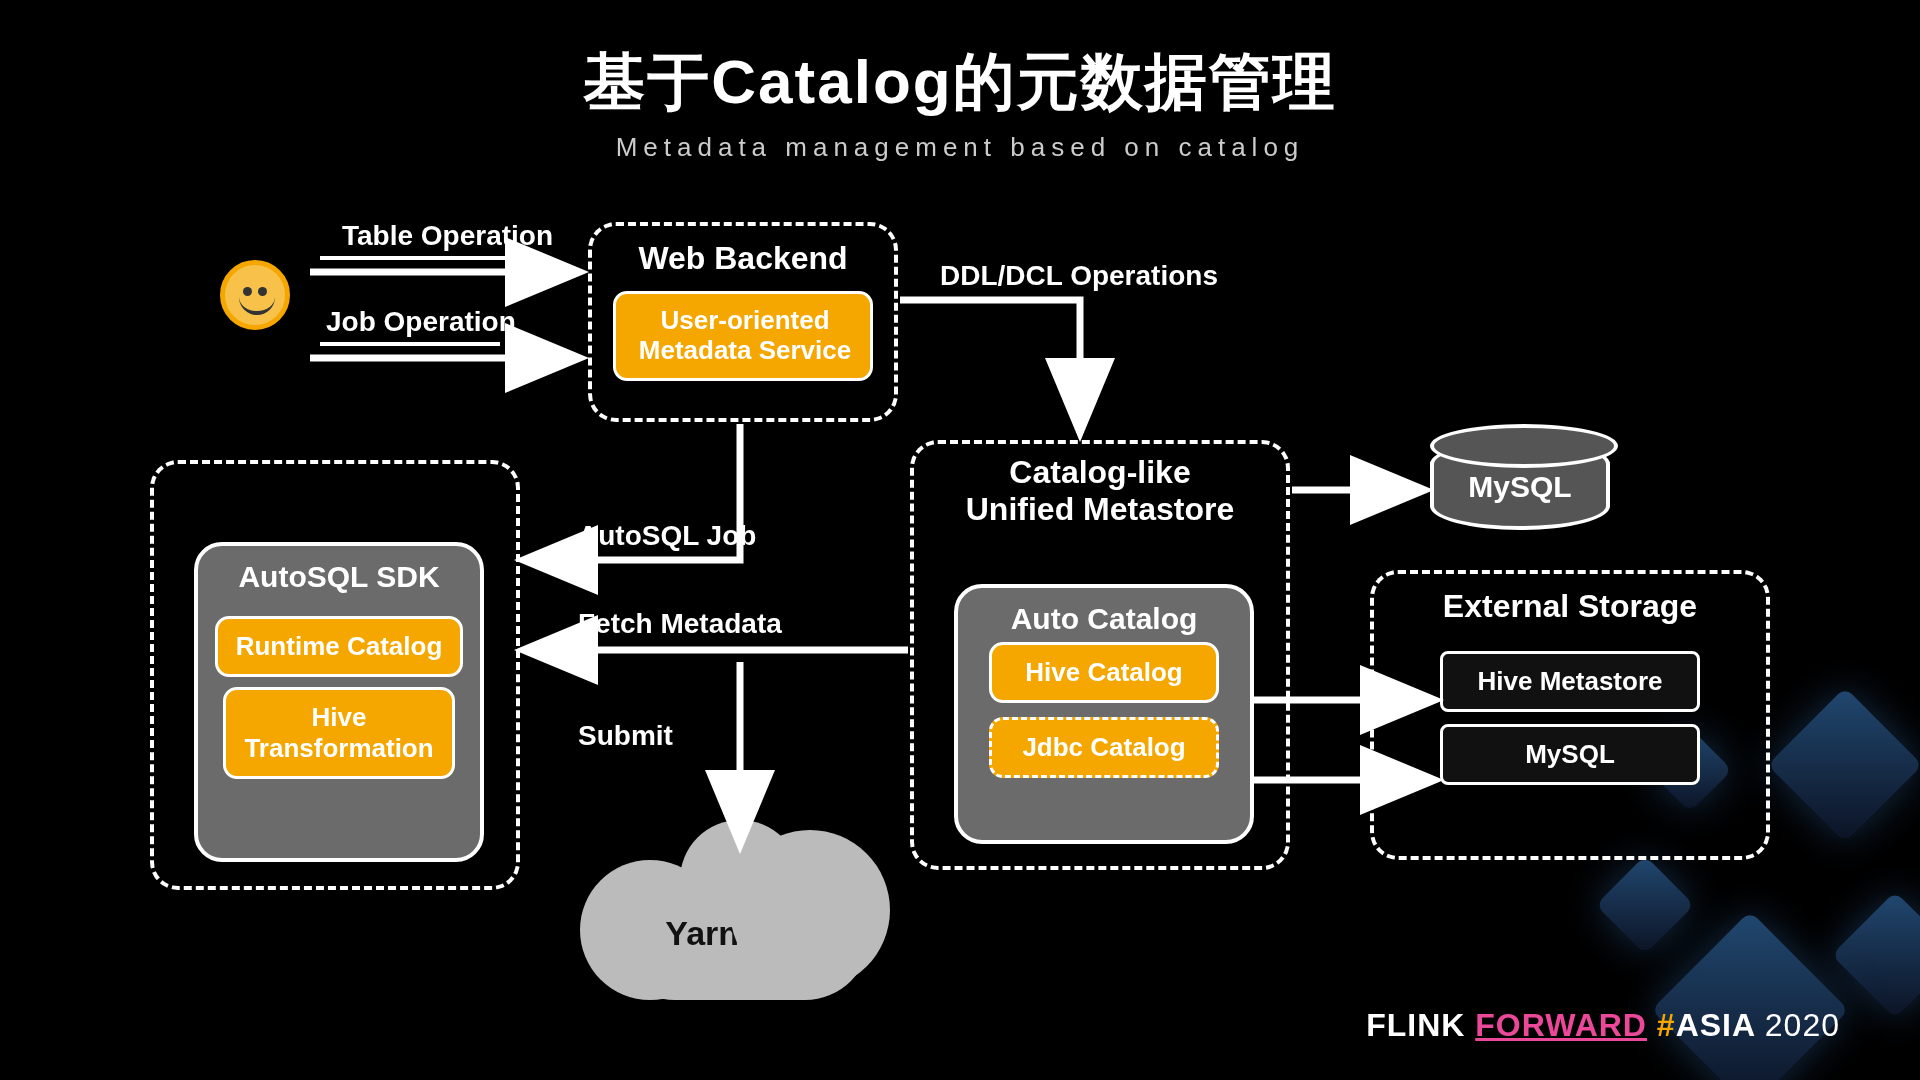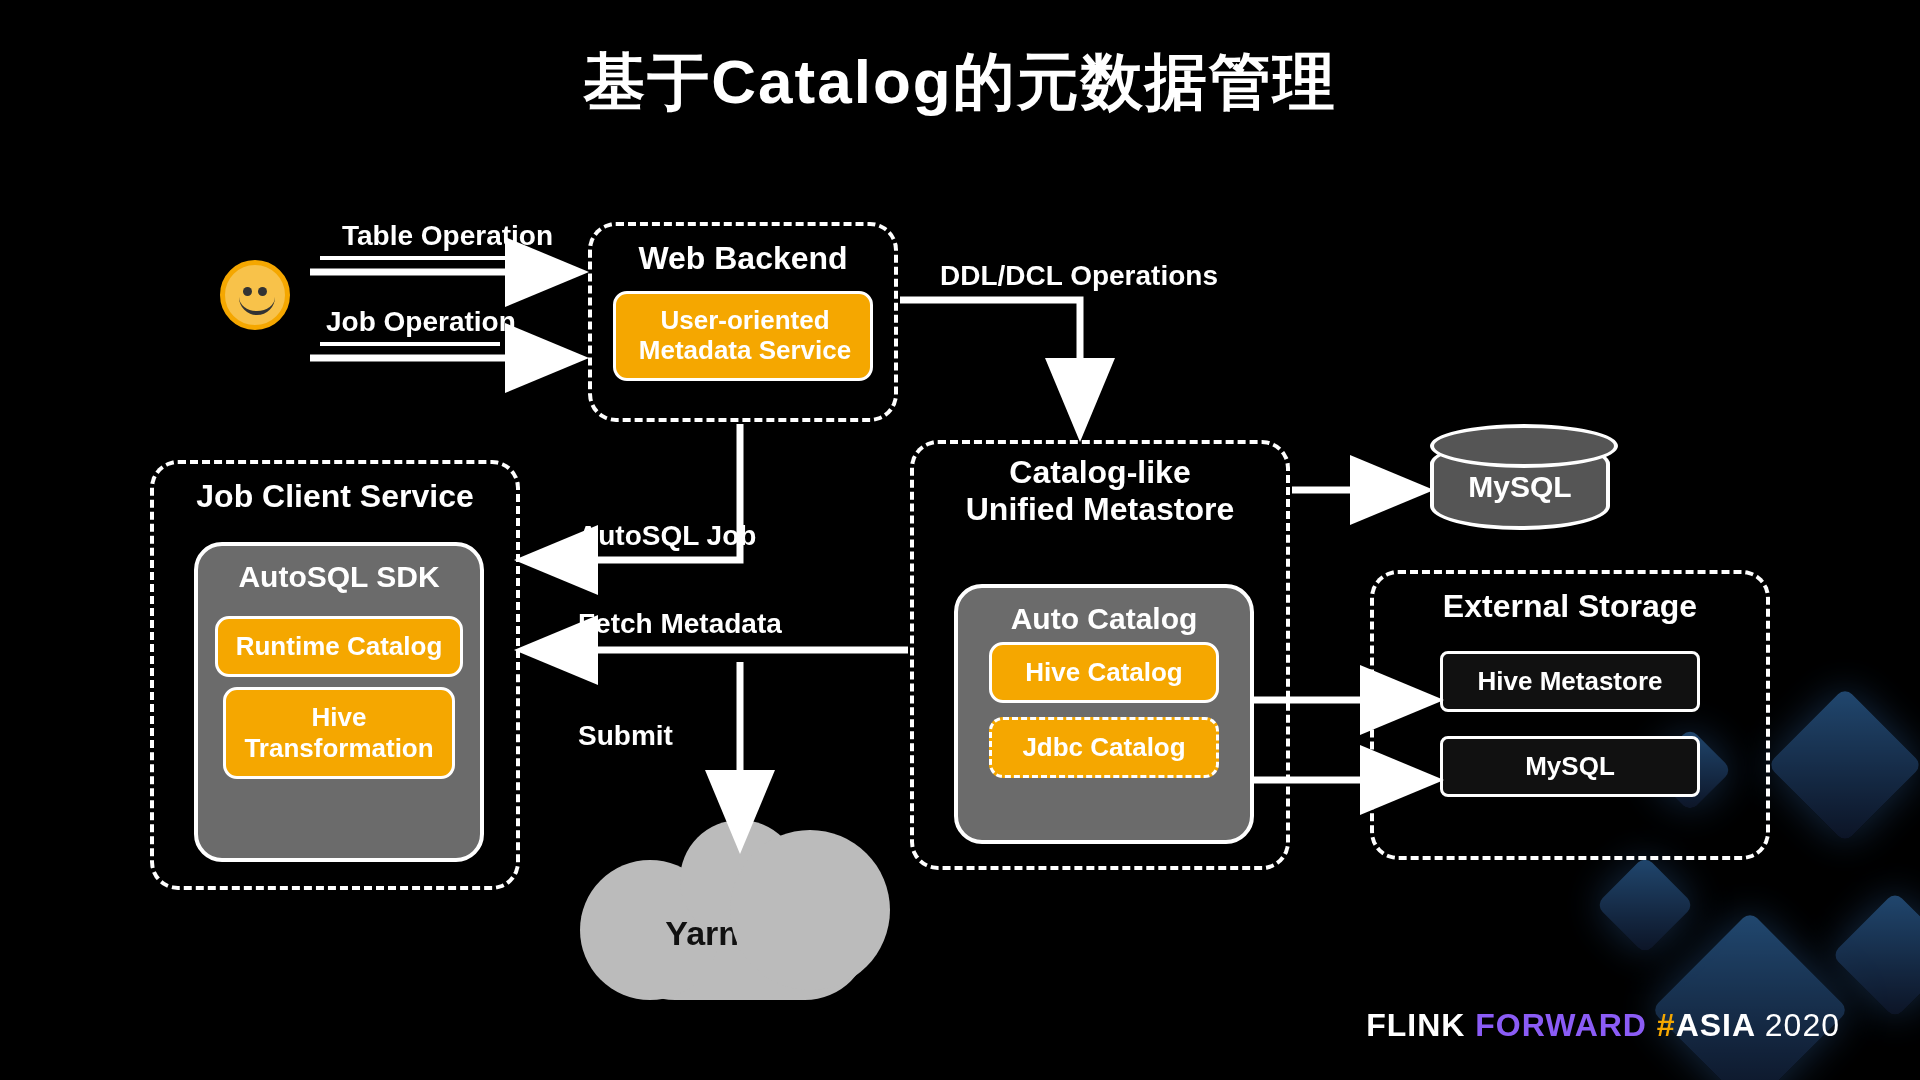--- a/index.html
+++ b/index.html
@@ -142,40 +142,41 @@
     position: absolute;
     font-size: 28px; font-weight: 800; color: #fff;
     white-space: nowrap;
   }
 
   .footer {
     position: absolute; right: 80px; bottom: 36px;
     font-size: 32px; font-weight: 700; letter-spacing: 1px;
   }
   .footer .flink { color: #fff; }
-  .footer .fwd { color: #8b5cf6; }
+  .footer .fwd { color: #ec4899; text-decoration: underline; }
   .footer .hash { color: #f5a700; }
   .footer .asia { color: #fff; }
   .footer .year { color: #fff; font-weight: 400; }
 
   .deco {
     position: absolute; right: -60px; bottom: -40px; width: 520px; height: 520px;
     opacity: 0.45; pointer-events: none;
   }
   .deco span {
     position: absolute; background: linear-gradient(135deg,#4aa0f8,#1a2a50);
     border-radius: 10px; transform: rotate(45deg);
     box-shadow: 0 0 40px rgba(80,160,255,0.6);
   }
 </style>
 </head>
 <body>
 
 <div class="title-block">
   <div class="title-main">基于Catalog的元数据管理</div>
+  <div class="title-sub">Metadata management based on catalog</div>
 </div>
 
 <div class="deco">
   <span style="width:90px;height:90px;right:40px;bottom:120px;"></span>
   <span style="width:140px;height:140px;right:160px;bottom:40px;"></span>
   <span style="width:70px;height:70px;right:300px;bottom:180px;"></span>
   <span style="width:110px;height:110px;right:80px;bottom:300px;"></span>
   <span style="width:60px;height:60px;right:260px;bottom:320px;"></span>
 </div>
 
@@ -189,21 +190,20 @@
 
   <div id="web-backend" class="box-dashed">
     <div class="box-title">Web Backend</div>
     <div class="pill-row">
       <div class="pill-orange" style="white-space:pre-line;">User-oriented
 Metadata Service</div>
     </div>
   </div>
 
   <div id="job-client" class="box-dashed">
-    <div class="box-title">Job Client Service</div>
     <div id="autosql-sdk" class="inner-gray">
       <div class="inner-title">AutoSQL SDK</div>
       <div class="pill-row" style="margin-top:22px;">
         <div class="pill-orange">Runtime Catalog</div>
         <div class="pill-orange" style="white-space:pre-line;">Hive
 Transformation</div>
       </div>
     </div>
   </div>
 
@@ -218,21 +218,21 @@
       </div>
     </div>
   </div>
 
   <div class="cylinder">
     <div class="cyl-label">MySQL</div>
   </div>
 
   <div id="ext-storage" class="box-dashed">
     <div class="box-title">External Storage</div>
-    <div class="pill-row" style="margin-top:26px; gap:24px;">
+    <div class="pill-row" style="margin-top:26px; gap:12px;">
       <div class="pill-dark">Hive Metastore</div>
       <div class="pill-dark">MySQL</div>
     </div>
   </div>
 
   <div class="cloud">
     <div class="cloud-blob"></div>
     <div class="cloud-label">Yarn/K8S</div>
   </div>
 

